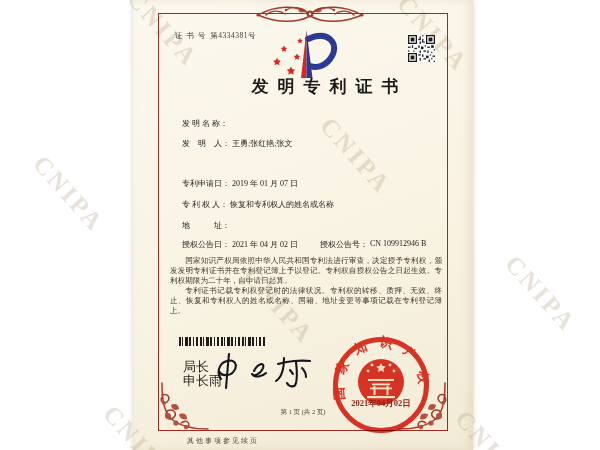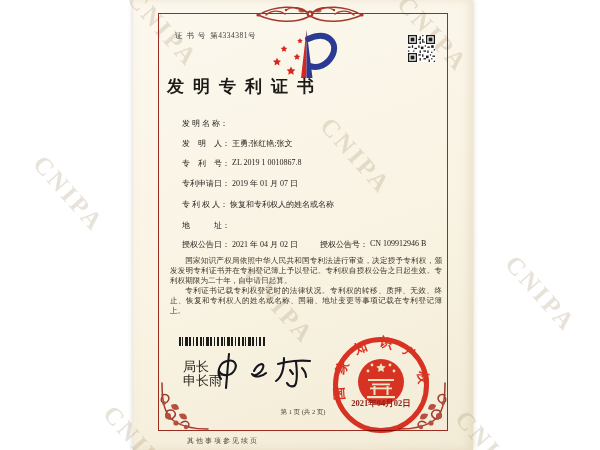--- a/index.html
+++ b/index.html
@@ -10,21 +10,21 @@
          box-shadow:0 0 5px rgba(90,70,40,.25), inset -4px 0 8px rgba(190,165,125,.22);}
   .frame{position:absolute;left:158px;top:13px;width:290px;height:418px;
          border:1.8px solid #9c2b20;box-sizing:border-box;}
   .wm{position:absolute;font-family:"Liberation Serif",serif;font-weight:bold;
       font-size:25px;letter-spacing:3px;color:rgba(165,148,112,.26);
       transform:rotate(48deg);transform-origin:left top;white-space:nowrap;pointer-events:none;}
   .cert-no{position:absolute;left:175px;top:31px;font-size:7.5px;color:#3a3a3a;letter-spacing:1px;}
   .cert-no .num{margin-left:4px;letter-spacing:.5px;text-align:center;}
   .logo{position:absolute;left:272px;top:29px;}
   .qr{position:absolute;left:408px;top:35px;}
-  .title{position:absolute;left:158px;top:75px;width:334px;
+  .title{position:absolute;left:158px;top:75px;width:334px;text-align:center;
          font-size:17px;font-weight:bold;color:#1c1a18;letter-spacing:9px;text-indent:9px;}
   .field-row{position:absolute;left:182px;width:262px;font-size:8px;color:#26221e;
              white-space:nowrap;display:flex;}
   .flabel{flex:none;}
   .fvalue{margin-left:2px;}
   .pair2{margin-left:22px;display:flex;}
   .bodytext{position:absolute;left:170px;top:256px;width:272px;font-size:7.6px;
             line-height:9.9px;color:#40362b;text-align:justify;}
   .bodytext p{margin:0;text-indent:2em;}
   .barcode{position:absolute;left:179px;top:337px;width:90px;height:9px;
@@ -179,24 +179,20 @@
 
   <div class="title">发明专利证书</div>
 
   <div class="field-row" style="top:118px">
     <span class="flabel">发 明 名 称：</span>
   </div>
   <div class="field-row" style="top:138px">
     <span class="flabel">发　明　人：</span>
     <span class="fvalue">王勇;张红艳;张文</span>
   </div>
-  <div class="field-row" style="top:158px">
-    <span class="flabel">专　利　号：</span>
-    <span class="fvalue">ZL 2019 1 0010867.8</span>
-  </div>
   <div class="field-row" style="top:178px">
     <span class="flabel">专利申请日：</span>
     <span class="fvalue">2019 年 01 月 07 日</span>
   </div>
   <div class="field-row" style="top:199px">
     <span class="flabel">专 利 权 人：</span>
     <span class="fvalue">恢复和专利权人的姓名或名称</span>
   </div>
   <div class="field-row" style="top:220px">
     <span class="flabel">地　　　址：</span>

